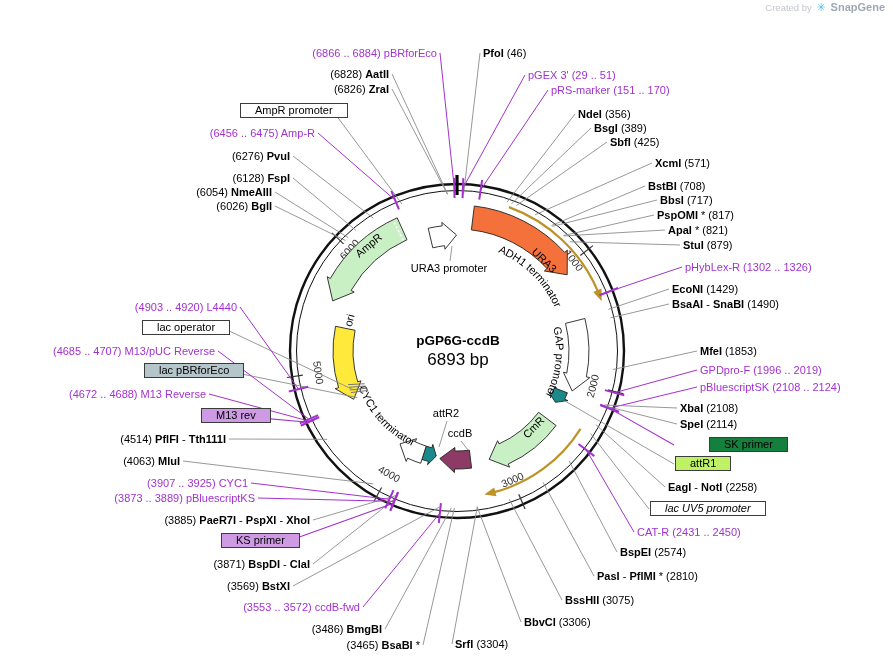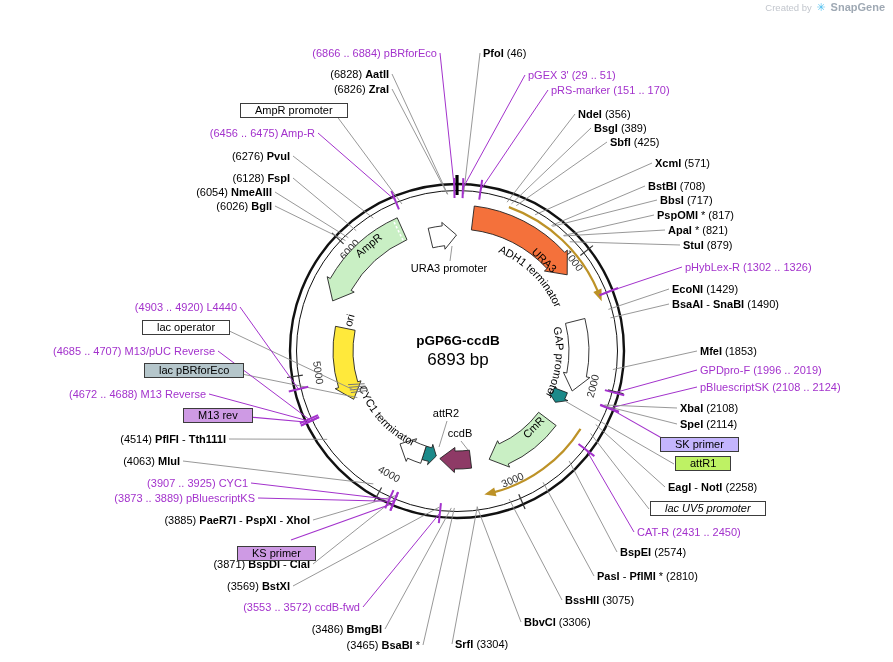--- a/index.html
+++ b/index.html
@@ -188,25 +188,25 @@
       <text x="315" y="137" text-anchor="end" font-size="11" fill="#A332CC"><tspan>(6456 .. 6475)  Amp-R</tspan></text>
       <line x1="318" y1="133" x2="395.146316697243" y2="200.19177123949024" stroke="#A332CC" stroke-width="1"></line>
       <line x1="398.94102119434467" y1="209.44380981375465" x2="391.35161220014135" y2="190.93973266522585" stroke="#A332CC" stroke-width="2"></line>
       <line x1="333" y1="111" x2="401.95284297978725" y2="203.96663472533845" stroke="#8C8C8C" stroke-width="0.9"></line>
       <text x="389" y="93" text-anchor="end" font-size="11" fill="#000"><tspan>(6826) </tspan><tspan font-weight="bold">ZraI</tspan></text>
       <line x1="392" y1="89" x2="447.41756162498694" y2="194.29270318587882" stroke="#8C8C8C" stroke-width="0.9"></line>
       <text x="389" y="78" text-anchor="end" font-size="11" fill="#000"><tspan>(6828) </tspan><tspan font-weight="bold">AatII</tspan></text>
       <line x1="392" y1="74" x2="447.70326460515236" y2="194.27549422314905" stroke="#8C8C8C" stroke-width="0.9"></line>
     </svg>
   <div id="labels-layer">
-      <div class="boxlab" style="left: 660px; top: 437px; background: #c4b5fd;">SK primer</div>
+      <div class="boxlab" style="left: 709px; top: 437px; background: #15803d;">SK primer</div>
       <div class="boxlab" style="left: 675px; top: 456px; background: #bef264;">attR1</div>
       <div class="boxlab" style="left: 650px; top: 501px; background: rgb(255, 255, 255); font-style: italic;">lac UV5 promoter</div>
-      <div class="boxlab" style="left: 237px; top: 533px; background: rgb(206, 154, 228); margin-top: 13px;">KS primer</div>
-      <div class="boxlab" style="left: 183px; top: 408px; background: rgb(206, 154, 228);">M13 rev</div>
+      <div class="boxlab" style="left: 221px; top: 533px; background: rgb(206, 154, 228);">KS primer</div>
+      <div class="boxlab" style="left: 201px; top: 408px; background: rgb(206, 154, 228);">M13 rev</div>
       <div class="boxlab" style="left: 144px; top: 363px; background: rgb(181, 198, 203);">lac pBRforEco</div>
       <div class="boxlab" style="left: 142px; top: 320px; background: rgb(255, 255, 255);">lac operator</div>
       <div class="boxlab" style="left: 240px; top: 103px; background: rgb(255, 255, 255);">AmpR promoter</div>
     </div>
   <div class="center">
     <div class="pname">pGP6G-ccdB</div>
     <div class="psize">6893 bp</div>
   </div>
   <div class="wm">
     <span class="wm1">Created by</span>

